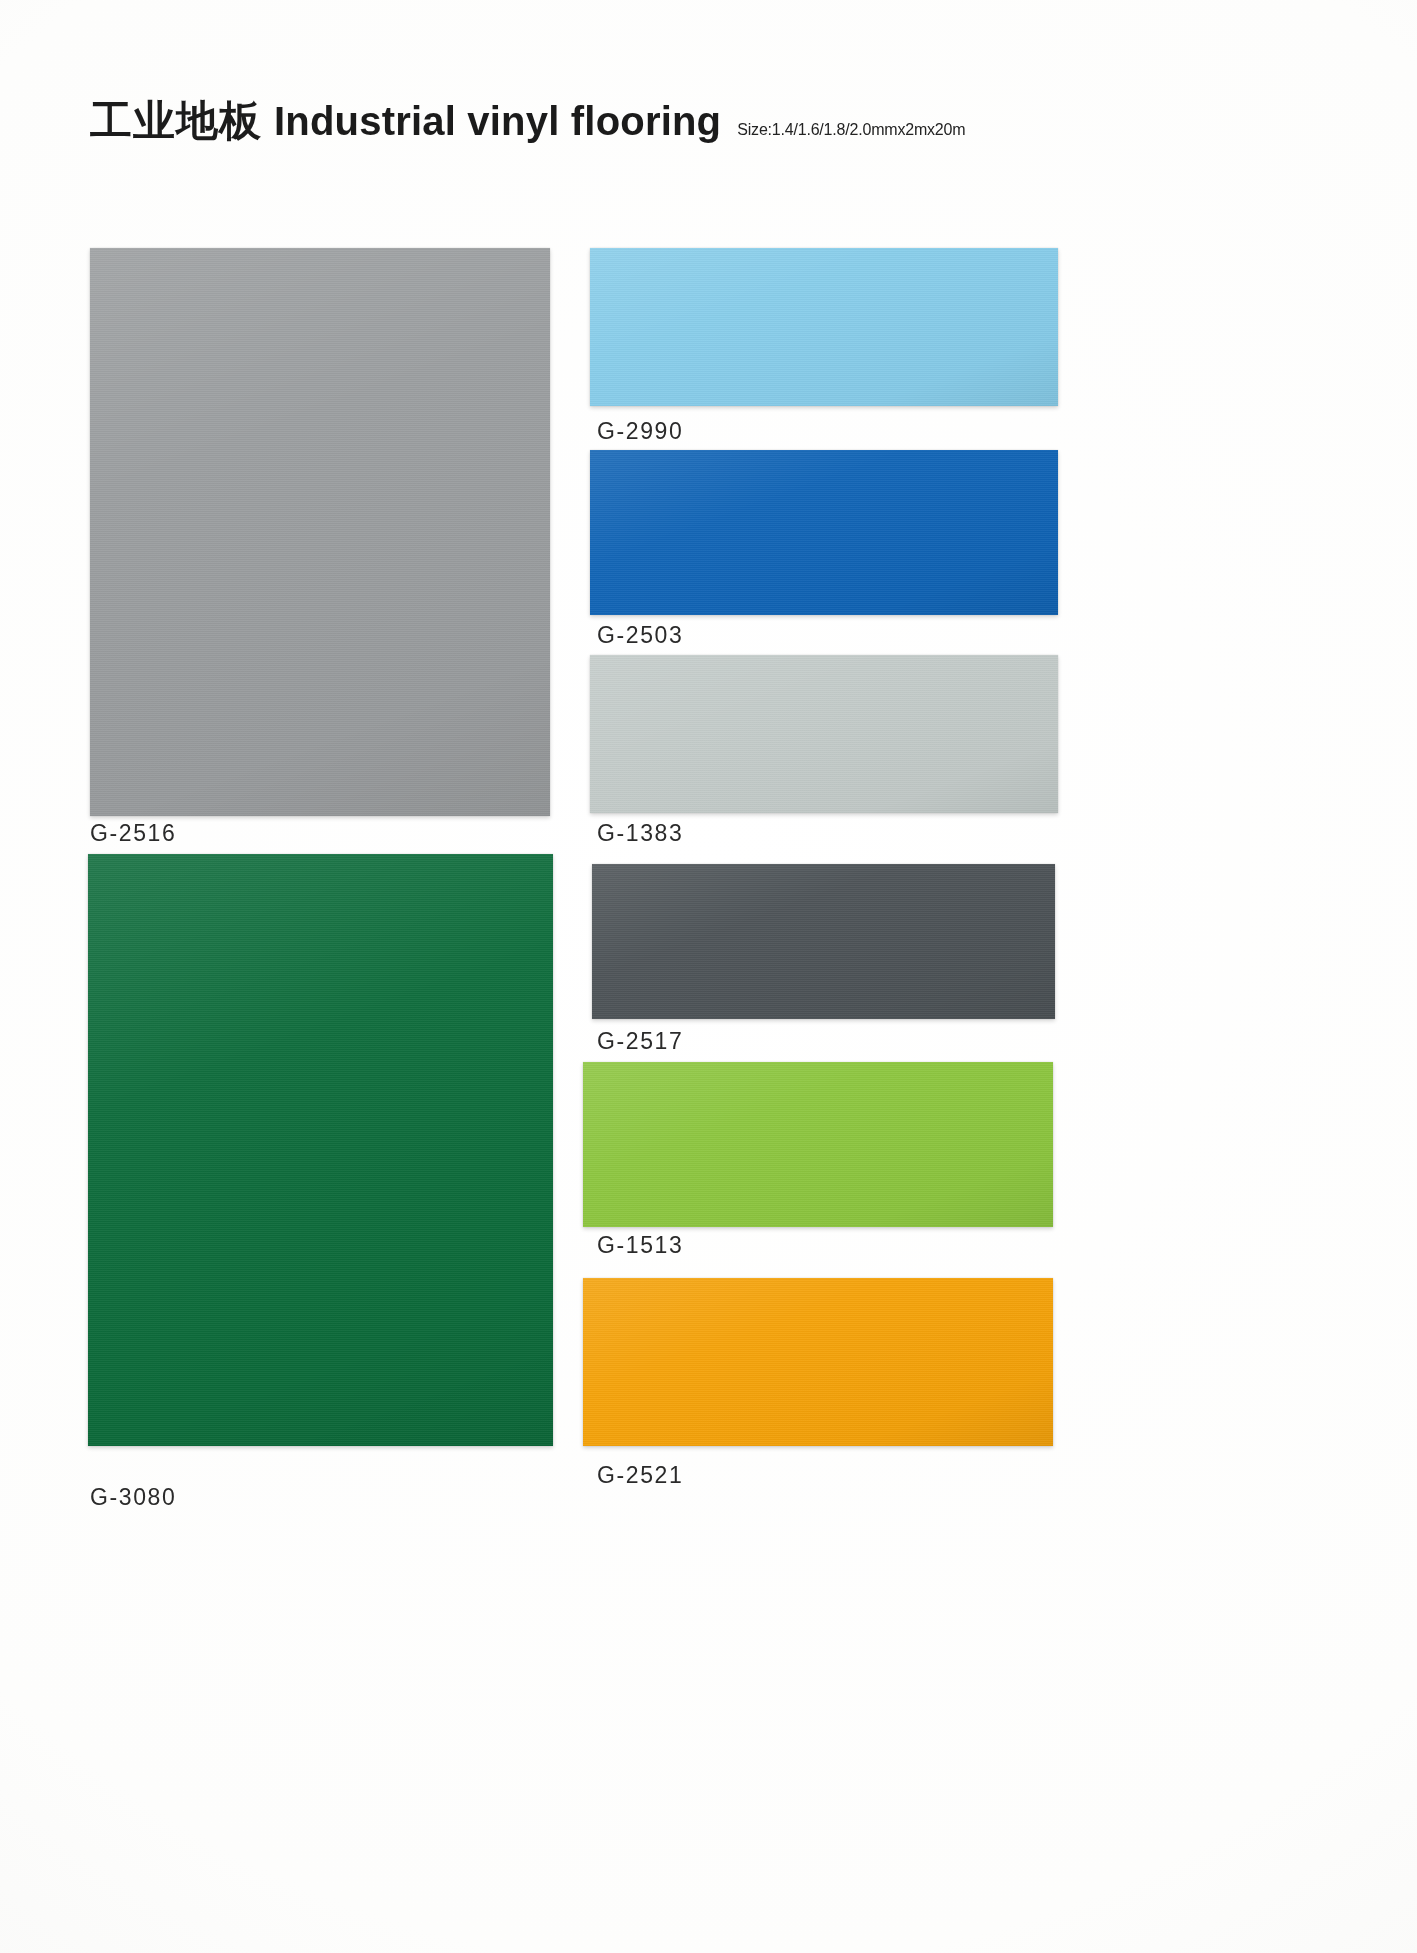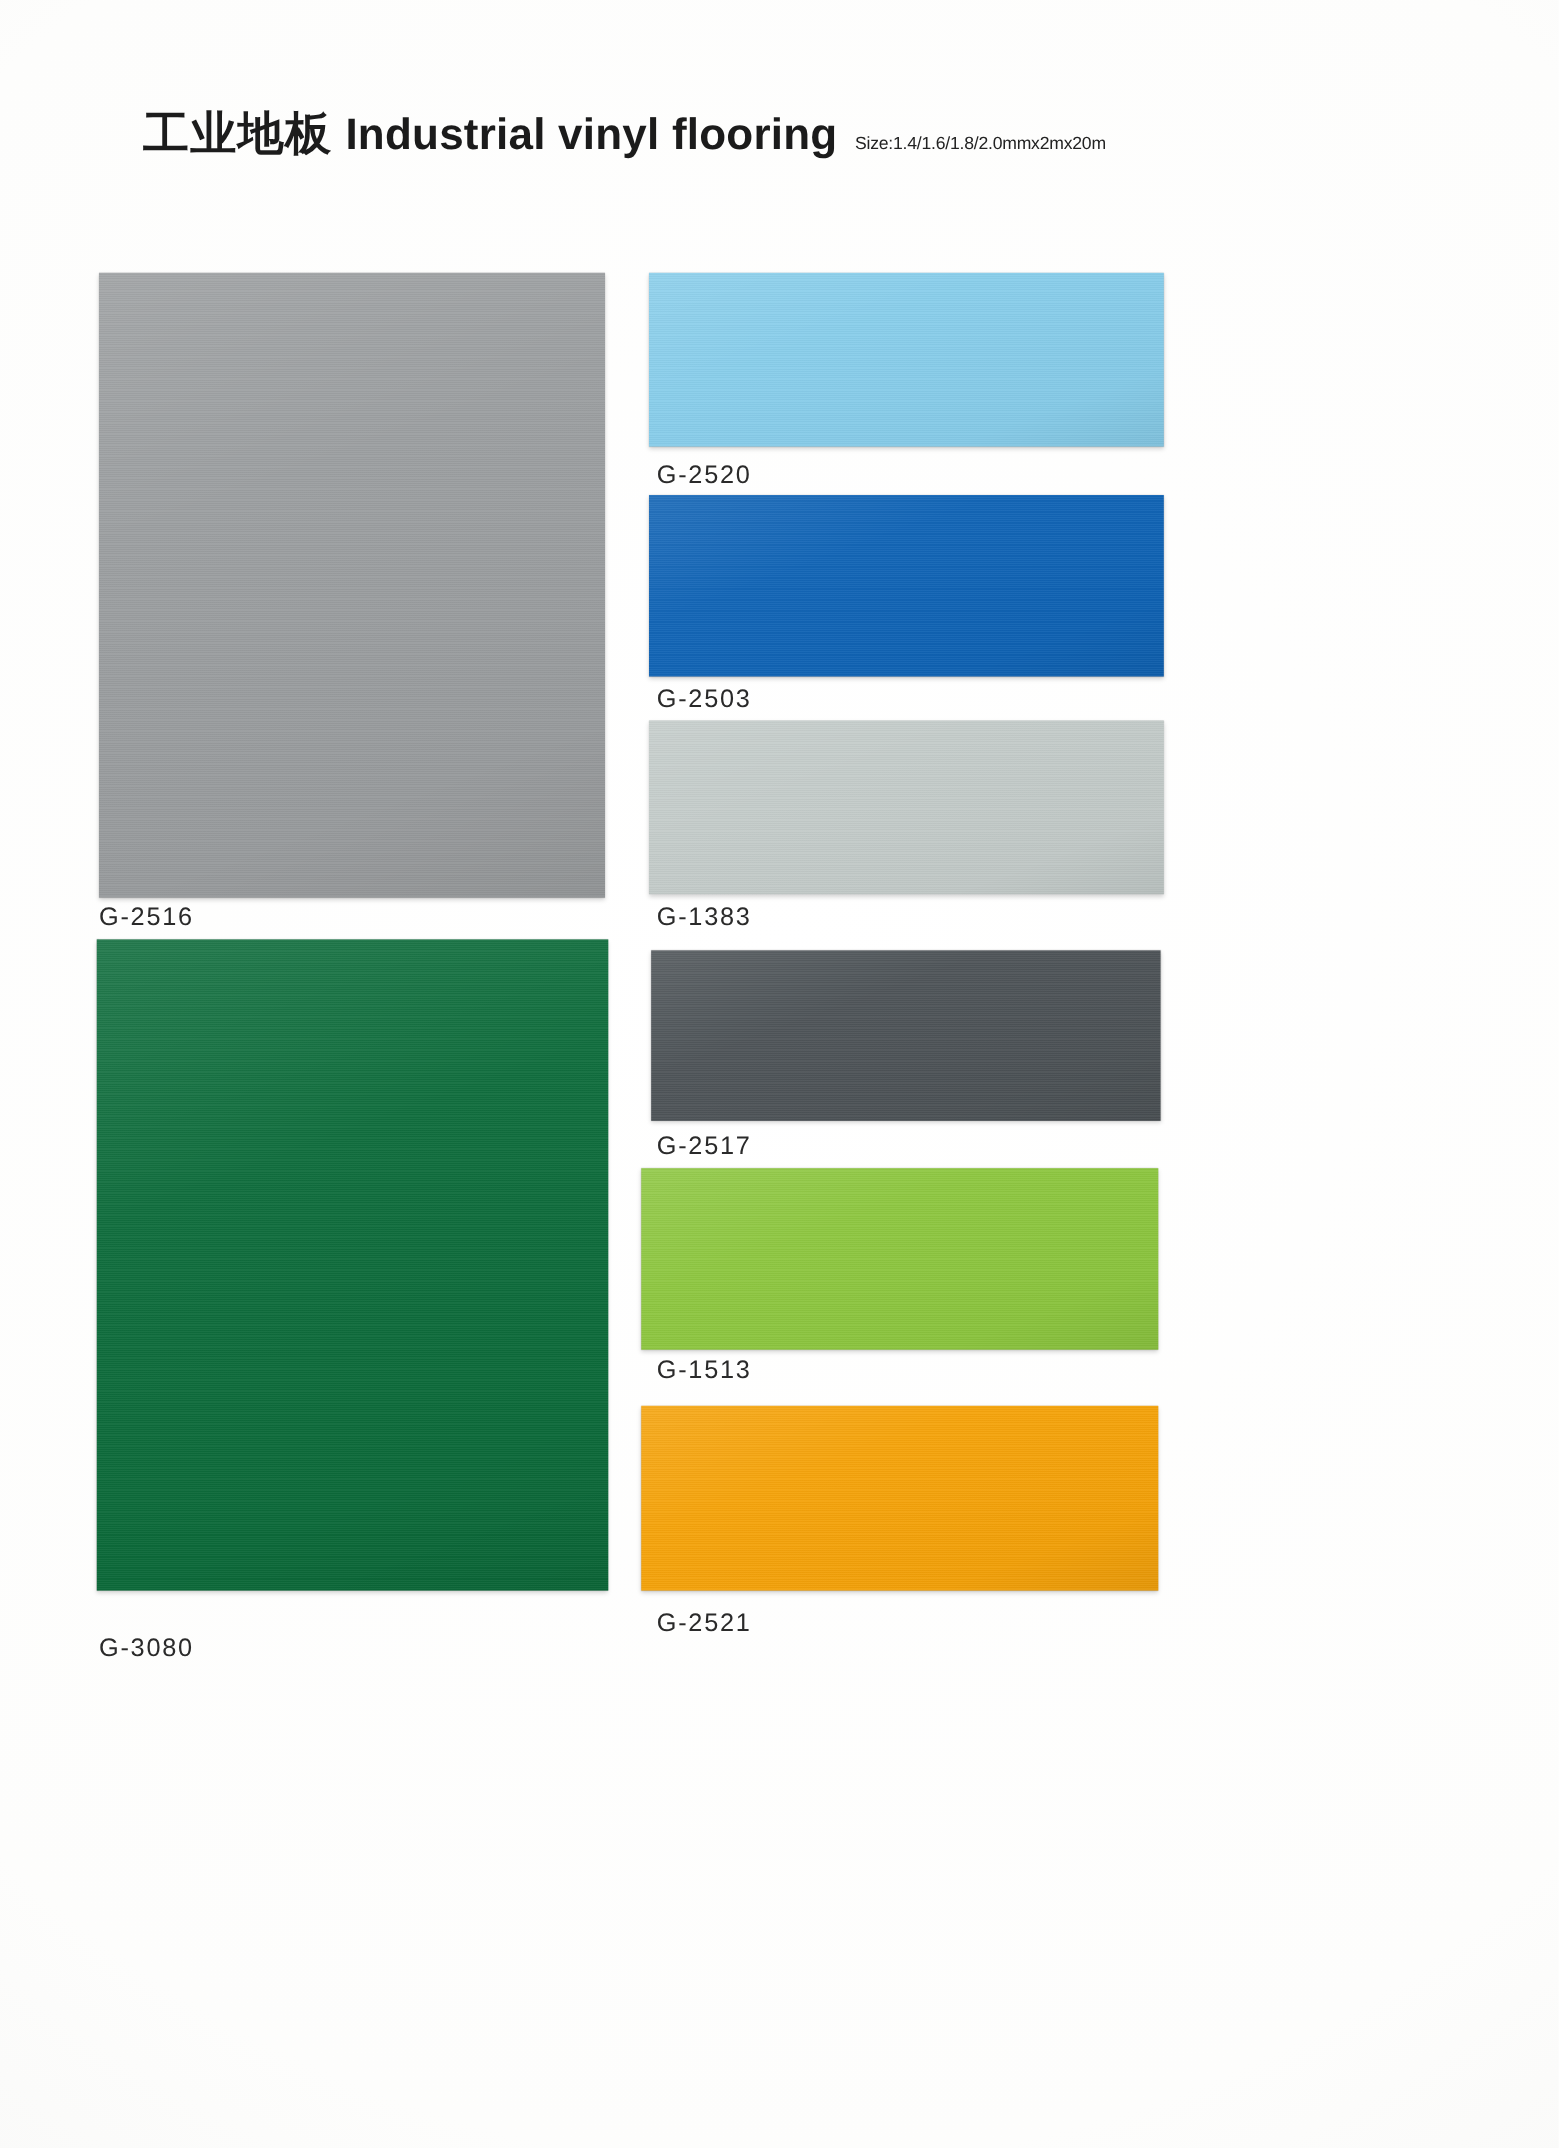--- a/index.html
+++ b/index.html
@@ -32,21 +32,20 @@
     align-items: baseline;
     white-space: nowrap;
   }
   .title-cn {
     font-family: "DejaVu Sans", sans-serif;
     font-size: 42px;
     font-weight: 700;
     color: #1c1c1c;
     letter-spacing: 1px;
     line-height: 1;
-    margin-left: 40px;
   }
   .title-en {
     font-family: "Liberation Sans", sans-serif;
     font-size: 40px;
     font-weight: 700;
     color: #1b1b1b;
     letter-spacing: 0.2px;
     margin-left: 12px;
     line-height: 1;
   }
@@ -122,21 +121,21 @@
   </div>
 
   <div id="swatch-layer">
       <div class="swatch" style="left: 90px; top: 248px; width: 460px; height: 568px;">
         <div class="chip" style="background: rgb(154, 157, 159);"></div>
       </div>
       <div class="caption" style="left: 90px; top: 820px;">G-2516</div>
       <div class="swatch" style="left: 590px; top: 248px; width: 468px; height: 158px;">
         <div class="chip" style="background: rgb(135, 205, 234);"></div>
       </div>
-      <div class="caption" style="left: 597px; top: 418px;">G-2520</div>
+      <div class="caption" style="left: 597px; top: 418px;">G-2990</div>
       <div class="swatch" style="left: 590px; top: 450px; width: 468px; height: 165px;">
         <div class="chip" style="background: rgb(15, 99, 181);"></div>
       </div>
       <div class="caption" style="left: 597px; top: 622px;">G-2503</div>
       <div class="swatch" style="left: 590px; top: 655px; width: 468px; height: 158px;">
         <div class="chip" style="background: rgb(195, 203, 201);"></div>
       </div>
       <div class="caption" style="left: 597px; top: 820px;">G-1383</div>
       <div class="swatch" style="left: 88px; top: 854px; width: 465px; height: 592px;">
         <div class="chip" style="background: rgb(12, 107, 58);"></div>

